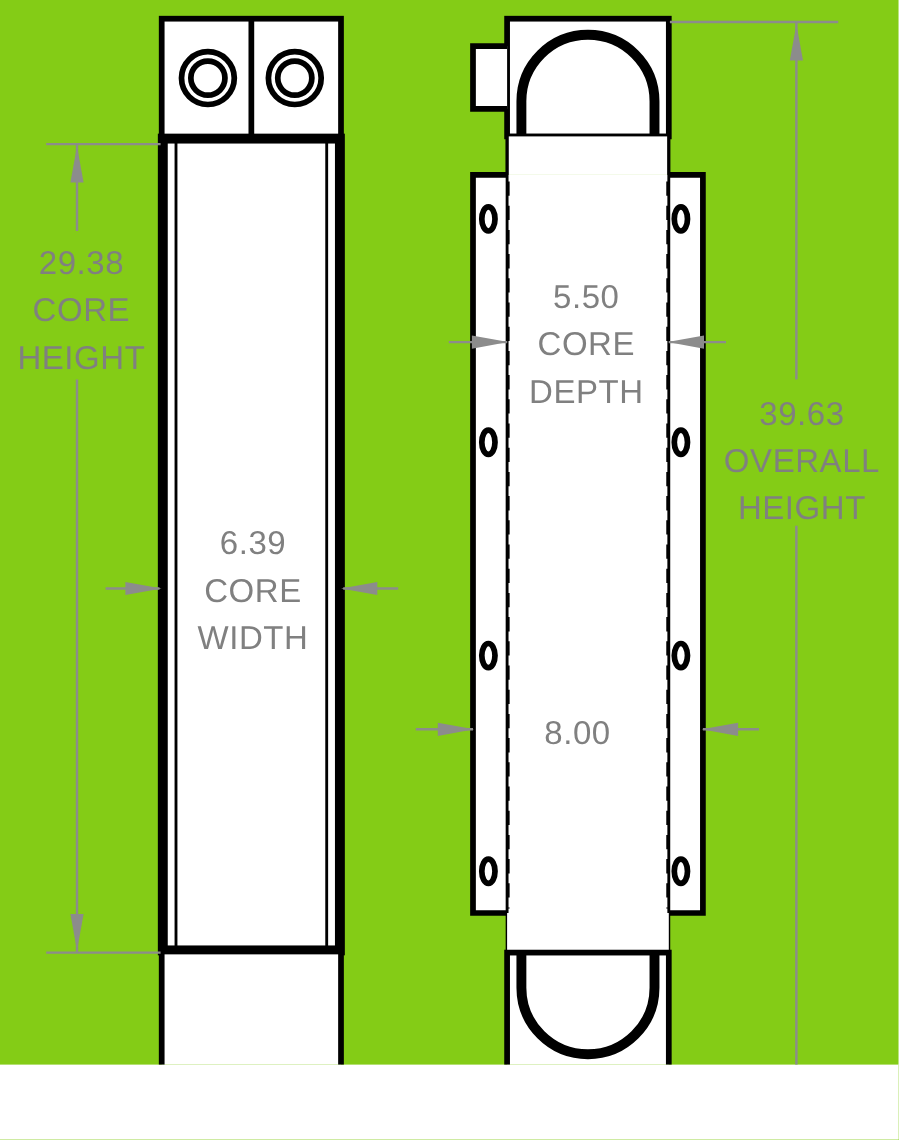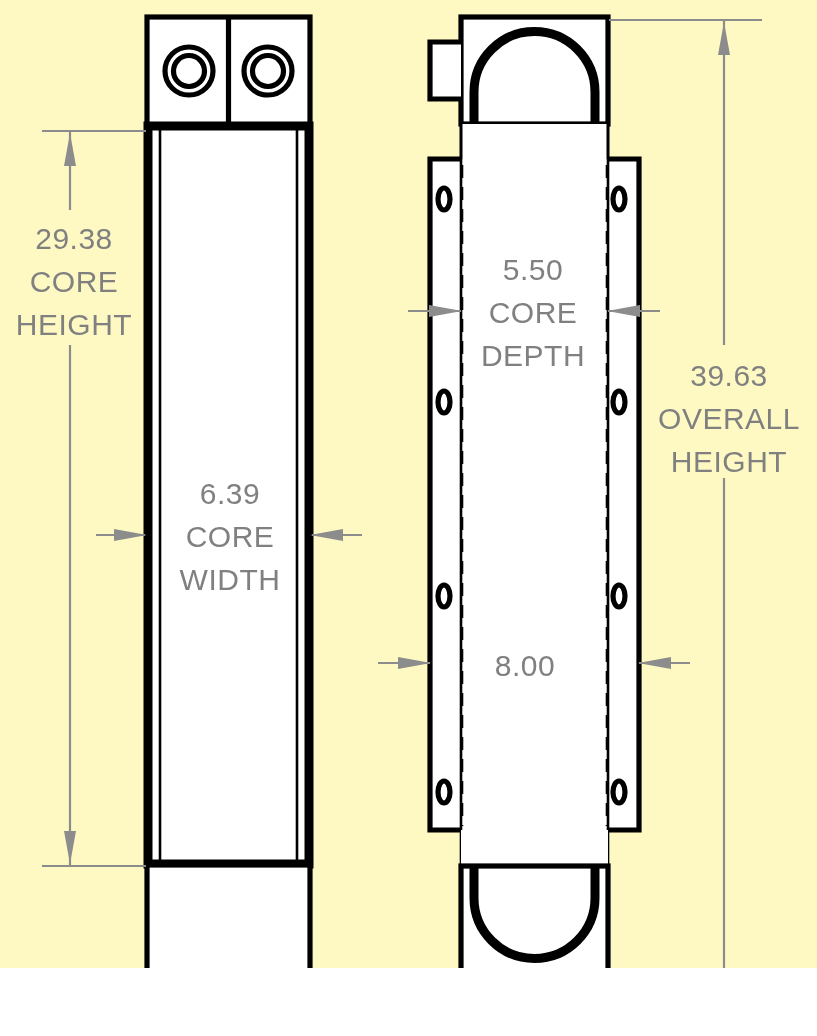--- a/index.html
+++ b/index.html
@@ -8,21 +8,21 @@
     padding: 0;
     background: #ffffff;
   }
   body {
     font-family: "Liberation Sans", sans-serif;
   }
   #drawing-root {
     position: relative;
     width: 817px;
     height: 968px;
-    background: #fef9c3;
+    background: #84cc16;
     overflow: hidden;
   }
   #drawing-svg {
     display: block;
     width: 817px;
     height: 1036px;
   }
   .dim-text {
     font-family: "Liberation Sans", sans-serif;
     font-size: 30px;

